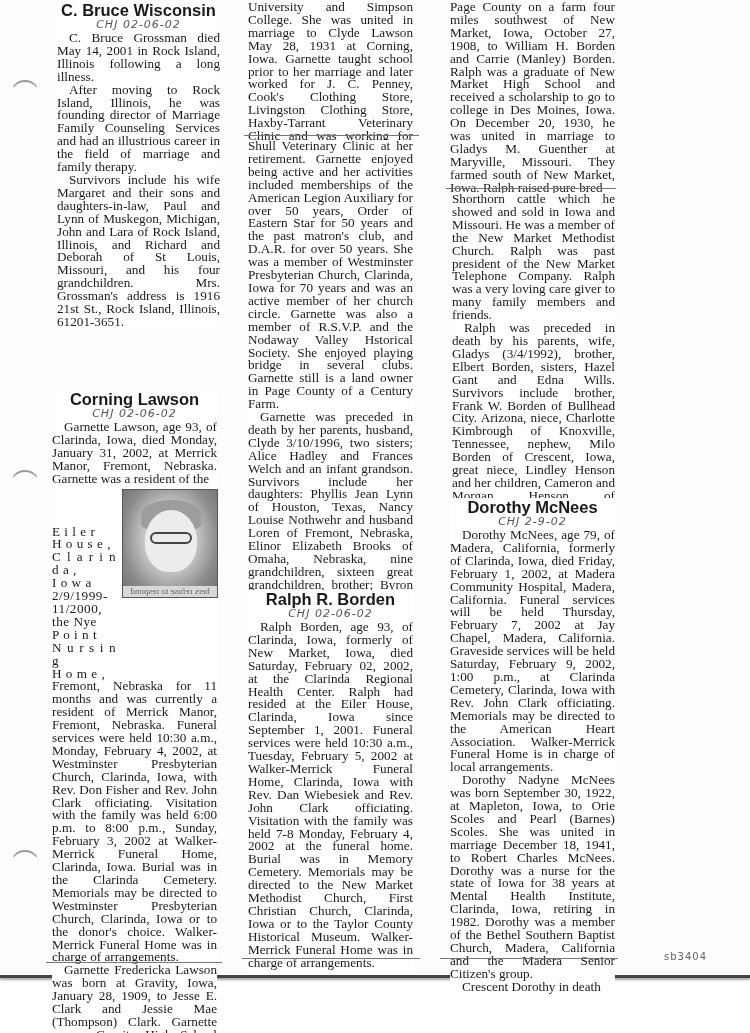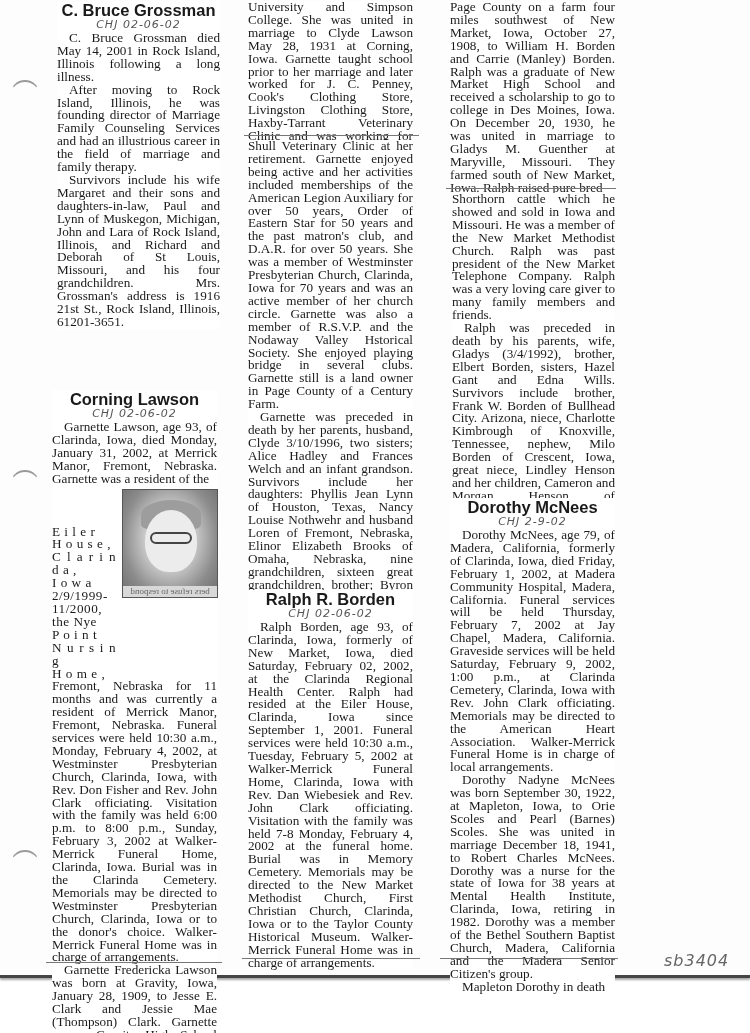--- a/index.html
+++ b/index.html
@@ -58,34 +58,34 @@
     position: absolute; left: 27px; top: 42px; width: 42px; height: 12px;
     border: 2px solid #444; border-radius: 6px; box-sizing: border-box;
   }
   .photo .caption {
     position: absolute; left: 0; bottom: 0; width: 100%;
     font-size: 9px; color: #666; text-align: center; transform: scaleX(-1);
     background: #d8d8d8; line-height: 11px;
   }
   .margin-note {
     position: absolute; left: 664px; top: 951px;
-    font-family: "DejaVu Sans", sans-serif; font-size: 16px; color: #666;
-    font-style: italic; letter-spacing: 1px;
+    font-family: "DejaVu Sans", sans-serif; font-size: 10px; color: #666;
+    letter-spacing: 1px;
   }
 </style>
 </head>
 <body>
 
 <div class="sheet">
   <div class="punch" style="top:80px"></div>
   <div class="punch" style="top:470px"></div>
   <div class="punch" style="top:850px"></div>
 
   <div class="clip" style="left:57px; top:1px; width:163px;">
-    <h2 class="head">C. Bruce Grossman</h2>
+    <h2 class="head">C. Bruce Wisconsin</h2>
     <div class="hand">CHJ 02-06-02</div>
     <p>C. Bruce Grossman died May 14, 2001 in Rock Island, Illinois following a long illness.</p>
     <p>After moving to Rock Island, Illinois, he was founding director of Marriage Family Counseling Services and had an illustrious career in the field of marriage and family therapy.</p>
     <p>Survivors include his wife Margaret and their sons and daughters-in-law, Paul and Lynn of Muskegon, Michigan, John and Lara of Rock Island, Illinois, and Richard and Deborah of St Louis, Missouri, and his four grandchildren. Mrs. Grossman's address is 1916 21st St., Rock Island, Illinois, 61201-3651.</p>
   </div>
 
   <div class="clip" style="left:52px; top:390px; width:165px;">
     <h2 class="head">Corning Lawson</h2>
     <div class="hand">CHJ 02-06-02</div>
     <p>Garnette Lawson, age 93, of Clarinda, Iowa, died Monday, January 31, 2002, at Merrick Manor, Fremont, Nebraska. Garnette was a resident of the</p>
@@ -135,18 +135,18 @@
   <div class="clip" style="left:452px; top:193px; width:163px;">
     <p style="text-indent:0">Shorthorn cattle which he showed and sold in Iowa and Missouri. He was a member of the New Market Methodist Church. Ralph was past president of the New Market Telephone Company. Ralph was a very loving care giver to many family members and friends.</p>
     <p>Ralph was preceded in death by his parents, wife, Gladys (3/4/1992), brother, Elbert Borden, sisters, Hazel Gant and Edna Wills. Survivors include brother, Frank W. Borden of Bullhead City. Arizona, niece, Charlotte Kimbrough of Knoxville, Tennessee, nephew, Milo Borden of Crescent, Iowa, great niece, Lindley Henson and her children, Cameron and Morgan Henson of Milwaukee, Wisconsin</p>
   </div>
 
   <div class="clip" style="left:450px; top:498px; width:165px;">
     <h2 class="head">Dorothy McNees</h2>
     <div class="hand">CHJ 2-9-02</div>
     <p>Dorothy McNees, age 79, of Madera, California, formerly of Clarinda, Iowa, died Friday, February 1, 2002, at Madera Community Hospital, Madera, California. Funeral services will be held Thursday, February 7, 2002 at Jay Chapel, Madera, California. Graveside services will be held Saturday, February 9, 2002, 1:00 p.m., at Clarinda Cemetery, Clarinda, Iowa with Rev. John Clark officiating. Memorials may be directed to the American Heart Association. Walker-Merrick Funeral Home is in charge of local arrangements.</p>
     <p>Dorothy Nadyne McNees was born September 30, 1922, at Mapleton, Iowa, to Orie Scoles and Pearl (Barnes) Scoles. She was united in marriage December 18, 1941, to Robert Charles McNees. Dorothy was a nurse for the state of Iowa for 38 years at Mental Health Institute, Clarinda, Iowa, retiring in 1982. Dorothy was a member of the Bethel Southern Baptist Church, Madera, California and the Madera Senior Citizen's group.</p>
-    <p>Mapleton Dorothy in death</p>
+    <p>Crescent Dorothy in death</p>
   </div>
   <div class="rule" style="left:440px; top:958px; width:178px;"></div>
 
   <div class="margin-note">sb3404</div>
 </div>
 
 </body></html>

